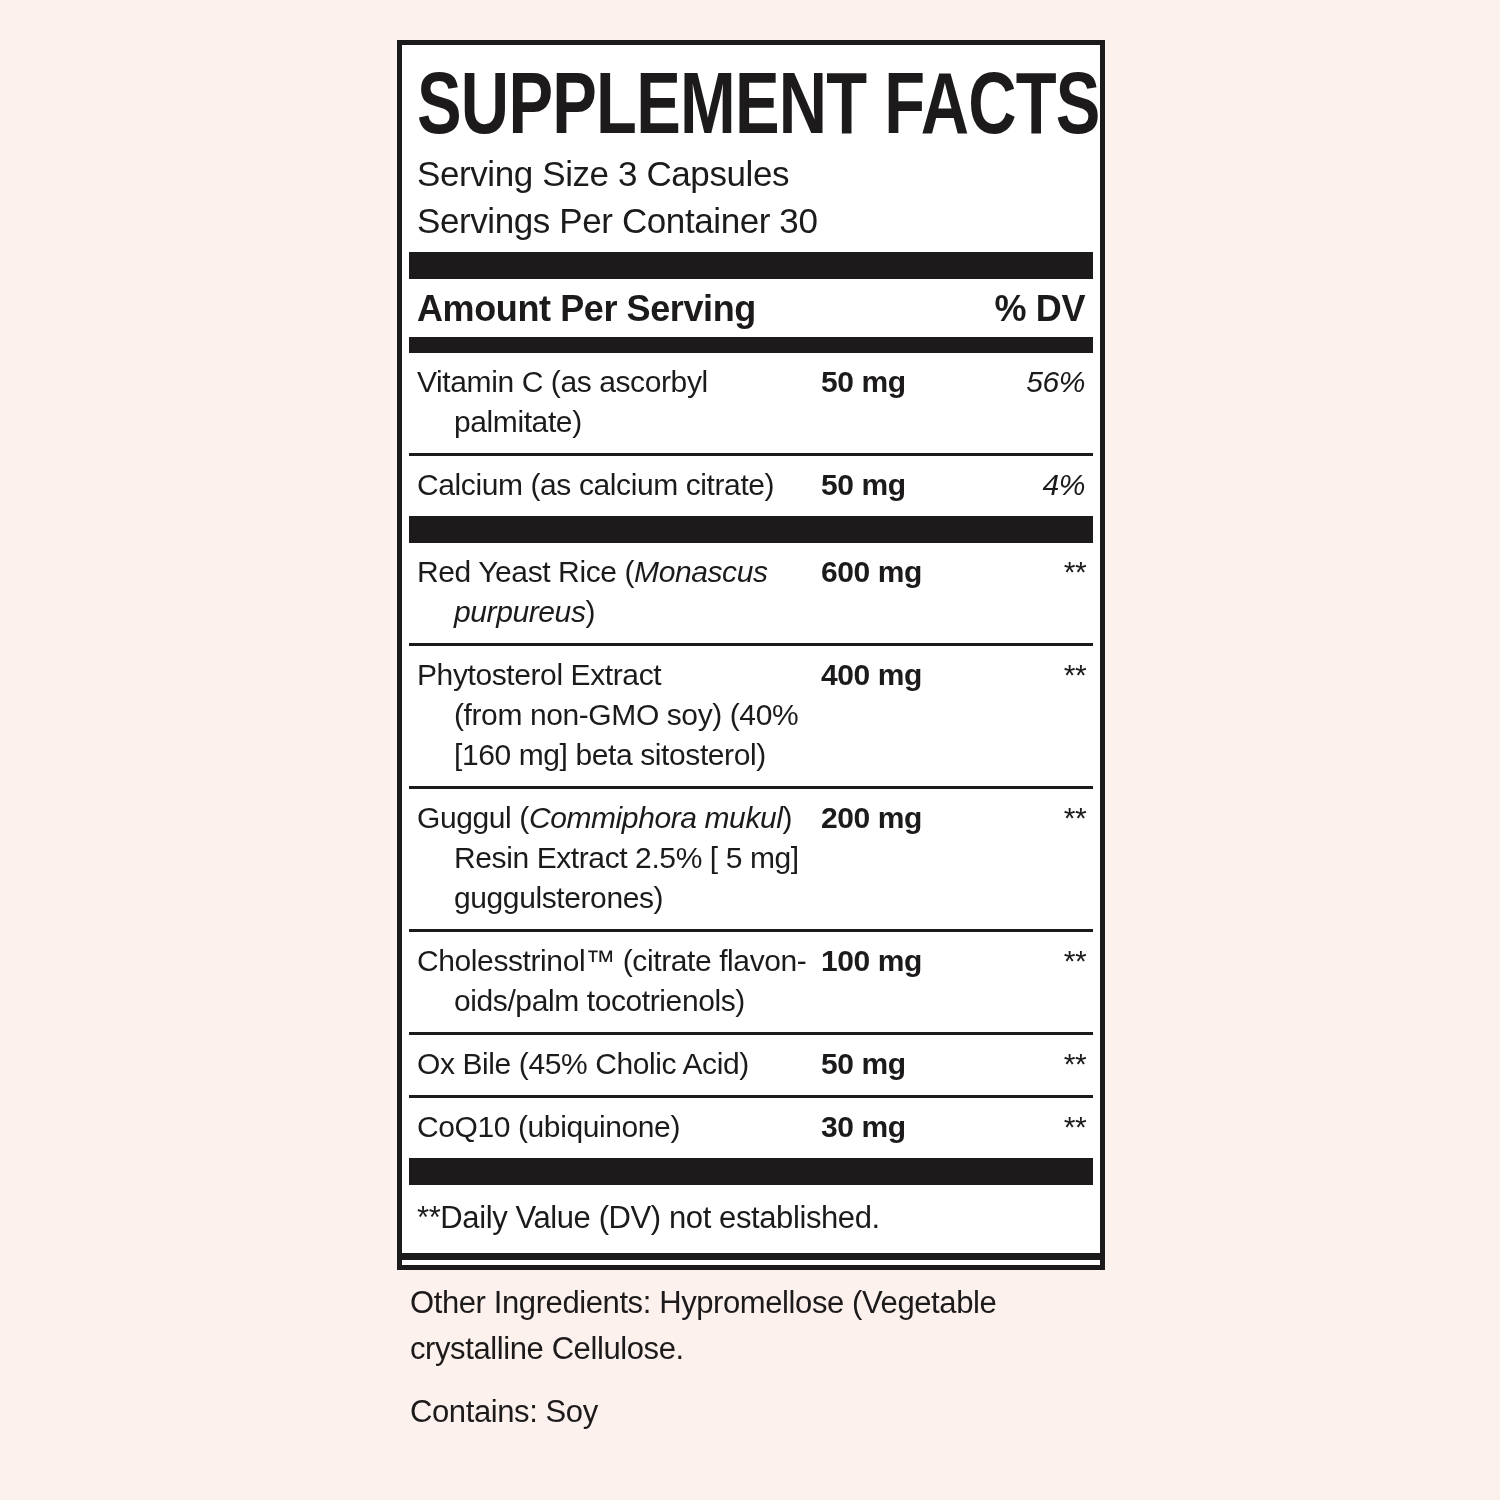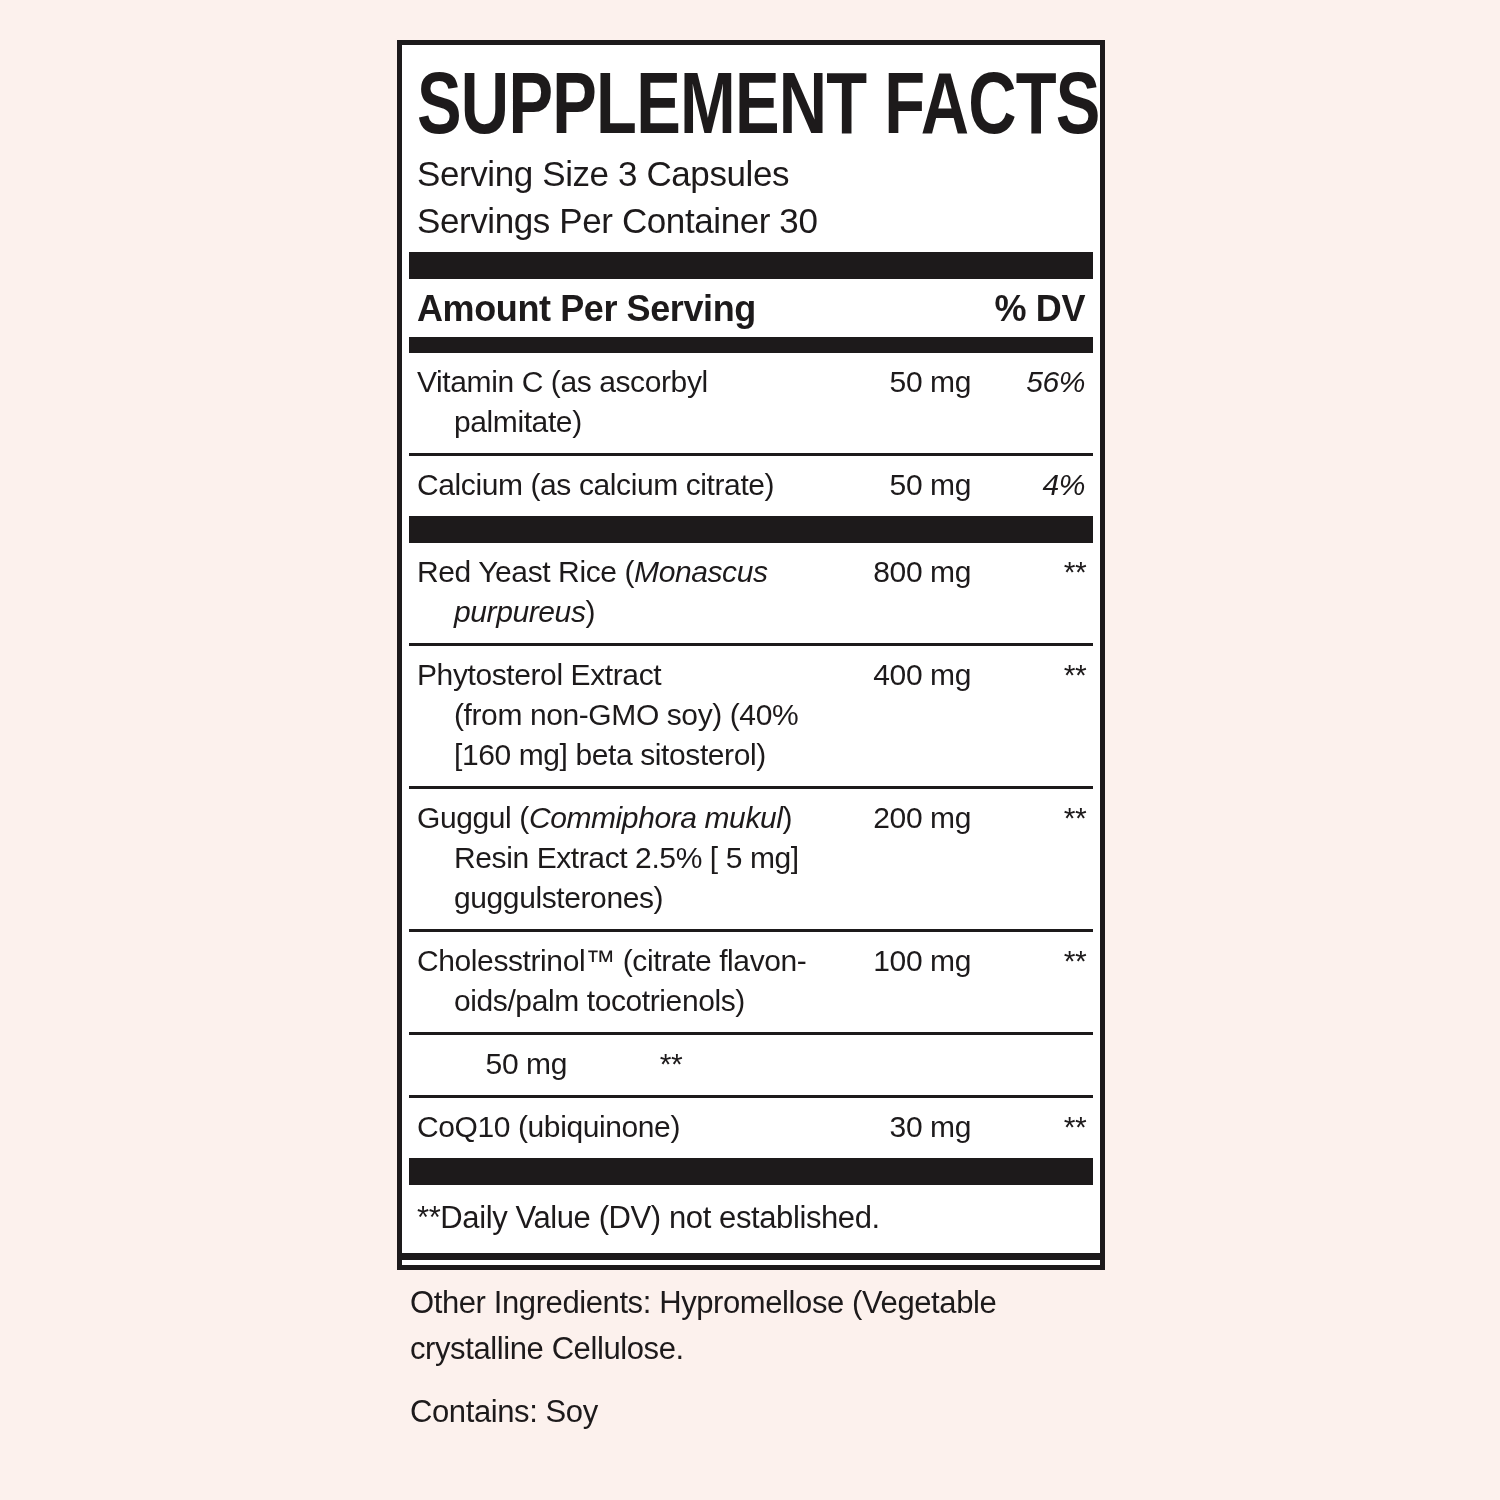--- a/index.html
+++ b/index.html
@@ -46,21 +46,21 @@
   .rows{font-size:30px;letter-spacing:-0.4px;}
   .row{
     display:flex;align-items:flex-start;
     padding:9px 8px 11px;
     line-height:40px;
   }
   .row + .row{border-top:3px solid var(--ink);}
   .name{flex:1 1 auto;min-width:0;}
   .name-line{white-space:nowrap;}
   .name-line + .name-line{padding-left:37px;}
-  .amt{flex:0 0 150px;text-align:right;white-space:nowrap;}
+  .amt{flex:0 0 150px;text-align:left;white-space:nowrap;font-weight:bold;}
   .dv{flex:0 0 114px;text-align:right;white-space:nowrap;font-style:italic;}
   .footnote{padding:15px 8px 17px;font-size:31px;letter-spacing:-0.4px;}
   .other-section{
     border-top:7px solid var(--ink);
     padding:20px 8px 16px;
     font-size:31px;line-height:46px;letter-spacing:-0.4px;
   }
   .other-line{white-space:nowrap;}
   .contains{margin-top:17px;}
   i{font-style:italic;}
@@ -104,21 +104,21 @@
       </div>
 
     <div class="bar"></div>
 
     <div class="rows">
         <div class="row">
           <div class="name">
             <div class="name-line"><span>Red Yeast Rice (</span><i>Monascus</i></div>
             <div class="name-line"><i>purpureus</i><span>)</span></div>
           </div>
-          <div class="amt">800 mg</div>
+          <div class="amt">600 mg</div>
           <div class="dv">**</div>
         </div>
         <div class="row">
           <div class="name">
             <div class="name-line"><span>Phytosterol Extract</span></div>
             <div class="name-line"><span>(from non-GMO soy) (40%</span></div>
             <div class="name-line"><span>[160 mg] beta sitosterol)</span></div>
           </div>
           <div class="amt">400 mg</div>
           <div class="dv">**</div>
@@ -134,20 +134,23 @@
         </div>
         <div class="row">
           <div class="name">
             <div class="name-line"><span>Cholesstrinol™ (citrate flavon-</span></div>
             <div class="name-line"><span>oids/palm tocotrienols)</span></div>
           </div>
           <div class="amt">100 mg</div>
           <div class="dv">**</div>
         </div>
         <div class="row">
+          <div class="name">
+            <div class="name-line"><span>Ox Bile (45% Cholic Acid)</span></div>
+          </div>
           <div class="amt">50 mg</div>
           <div class="dv">**</div>
         </div>
         <div class="row">
           <div class="name">
             <div class="name-line"><span>CoQ10 (ubiquinone)</span></div>
           </div>
           <div class="amt">30 mg</div>
           <div class="dv">**</div>
         </div>

